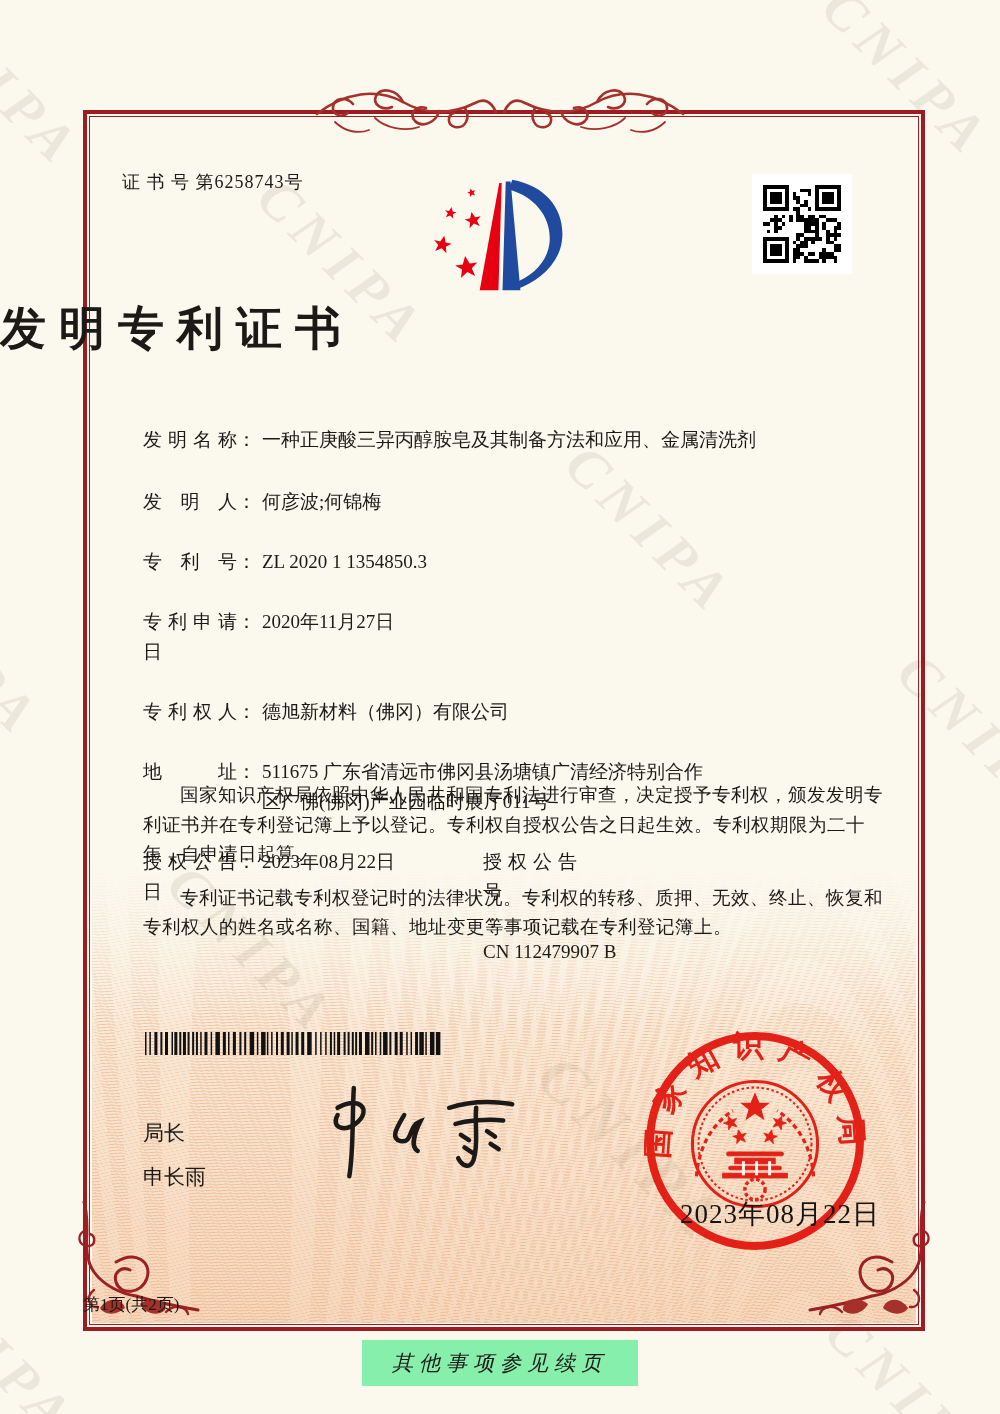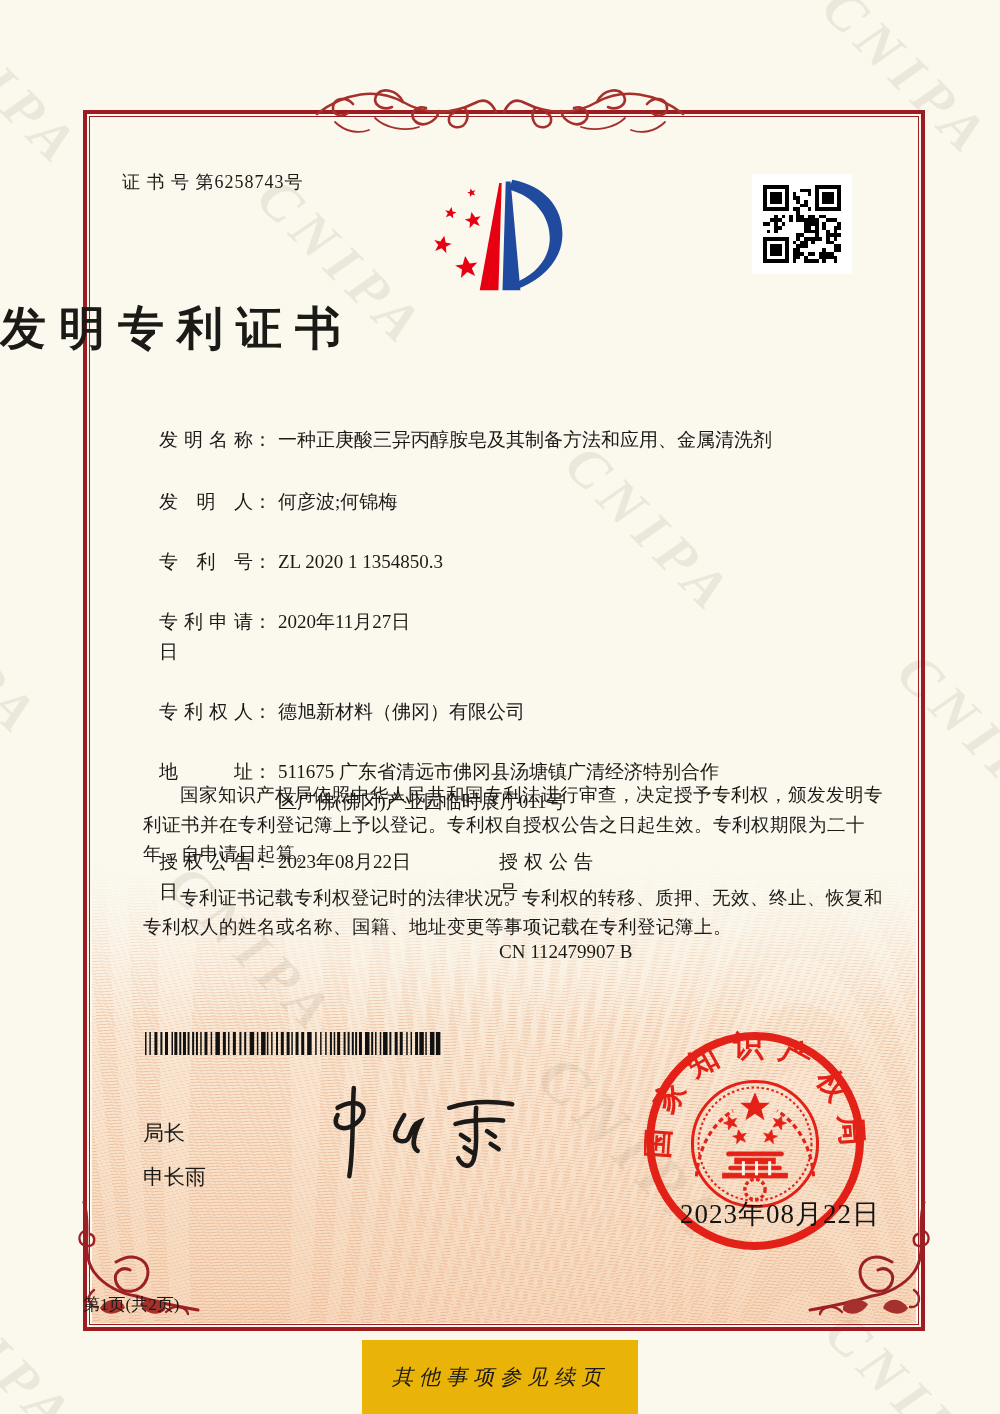--- a/index.html
+++ b/index.html
@@ -24,21 +24,21 @@
   .frame-inner{position:absolute;inset:2px;border:1px solid #9c1c22;}
   .ornament{position:absolute;z-index:4;}
   
   .content{position:absolute;inset:0;z-index:5;}
   .cert-no{position:absolute;left:122px;top:170px;font-size:18px;letter-spacing:1px;}
   .logo{position:absolute;left:420px;top:170px;}
   .qr-wrap{position:absolute;left:752px;top:174px;width:100px;height:100px;background:#ffffff;}
   .qr-wrap svg{position:absolute;left:11px;top:11px;}
   .title{position:absolute;left:0;top:298px;width:840px;
          font-size:46px;font-weight:bold;letter-spacing:13px;}
-  .fields{position:absolute;left:143px;top:413px;width:742px;padding-top:12px;font-size:19px;line-height:30px;margin-left:16px;}
+  .fields{position:absolute;left:143px;top:413px;width:742px;padding-top:12px;font-size:19px;line-height:30px;}
   .f-row{display:flex;align-items:flex-start;margin-bottom:30px;}
   .f-row.mb1{margin-bottom:32px;}
   .f-label{display:inline-block;width:94px;text-align:justify;text-align-last:justify;}
   .f-colon{display:inline-block;margin-right:6px;}
   .f-value{flex:0 1 auto;}
   .addr .f-value{width:452px;}
   .grant-row{display:flex;align-items:flex-start;margin-bottom:0;}
   .grant-second{margin-left:88px;display:flex;flex-direction:column;}
   .paragraphs{position:absolute;left:143px;top:781px;width:742px;font-size:18.5px;line-height:29.5px;
               letter-spacing:.5px;}
@@ -46,21 +46,21 @@
   .paragraphs p + p{margin-top:14px;}
   .barcode{position:absolute;left:145px;top:1032px;}
   .signature{position:absolute;left:298px;top:1078px;}
   .director{position:absolute;left:143px;top:1122px;font-family:"Liberation Sans","DejaVu Sans",sans-serif;
             font-size:21px;line-height:22px;}
   .director .name{margin-top:22px;}
   .seal{position:absolute;left:644px;top:1030px;opacity:.94;mix-blend-mode:multiply;z-index:6;}
   .seal-date{position:absolute;left:680px;top:1196px;z-index:7;font-size:27px;letter-spacing:1px;color:#161412;}
   .page-num{position:absolute;left:83px;top:1293px;width:842px;text-align:left;font-size:17px;z-index:6;}
   .continuation{position:absolute;left:0;top:1340px;width:1000px;text-align:center;z-index:6;}
-  .continuation span{display:inline-block;background:#eab308;padding:23px 30px;font-size:21px;
+  .continuation span{display:inline-block;background:#86efac;padding:9px 30px;font-size:21px;
                      letter-spacing:6px;font-style:italic;}
 </style>
 </head>
 <body>
 
 <div class="page">
 
   <div class="waves"></div>
 
   <div class="wm" style="left:-55px;top:-15px;">CNIPA</div>

